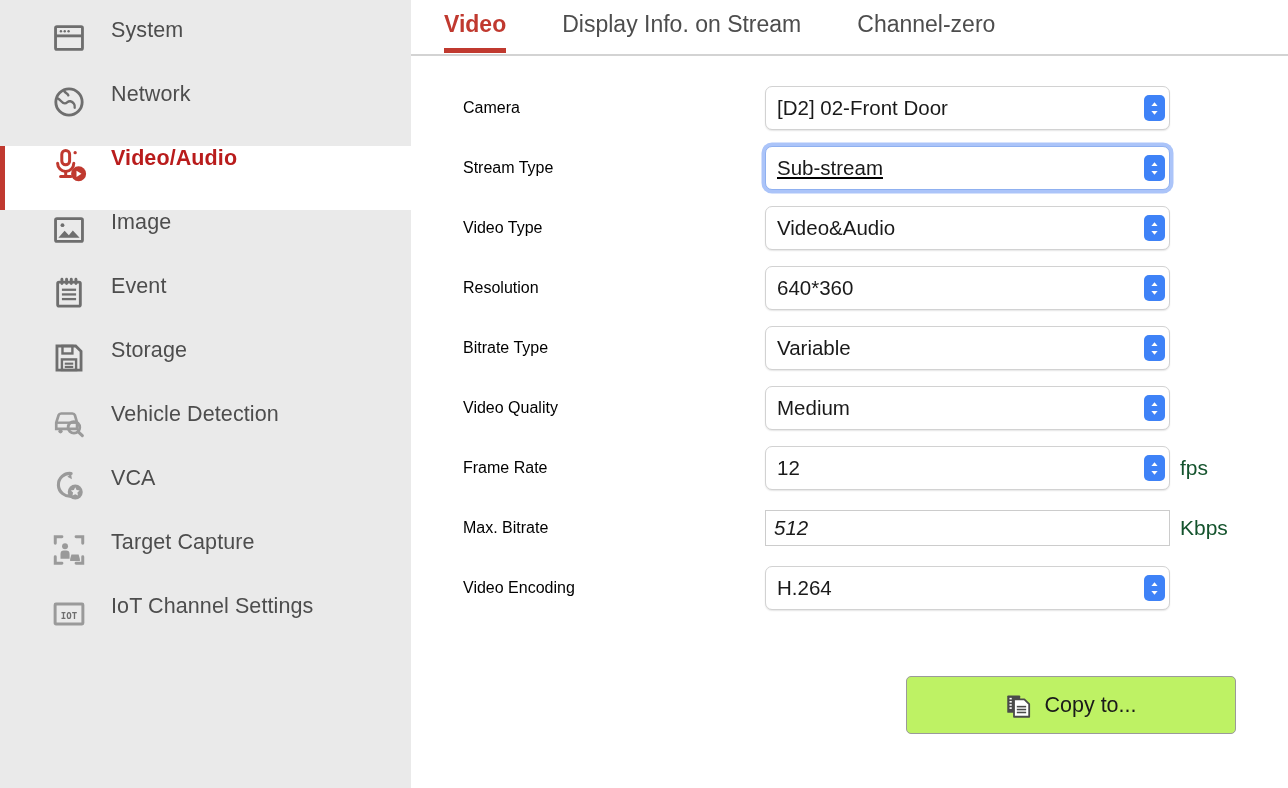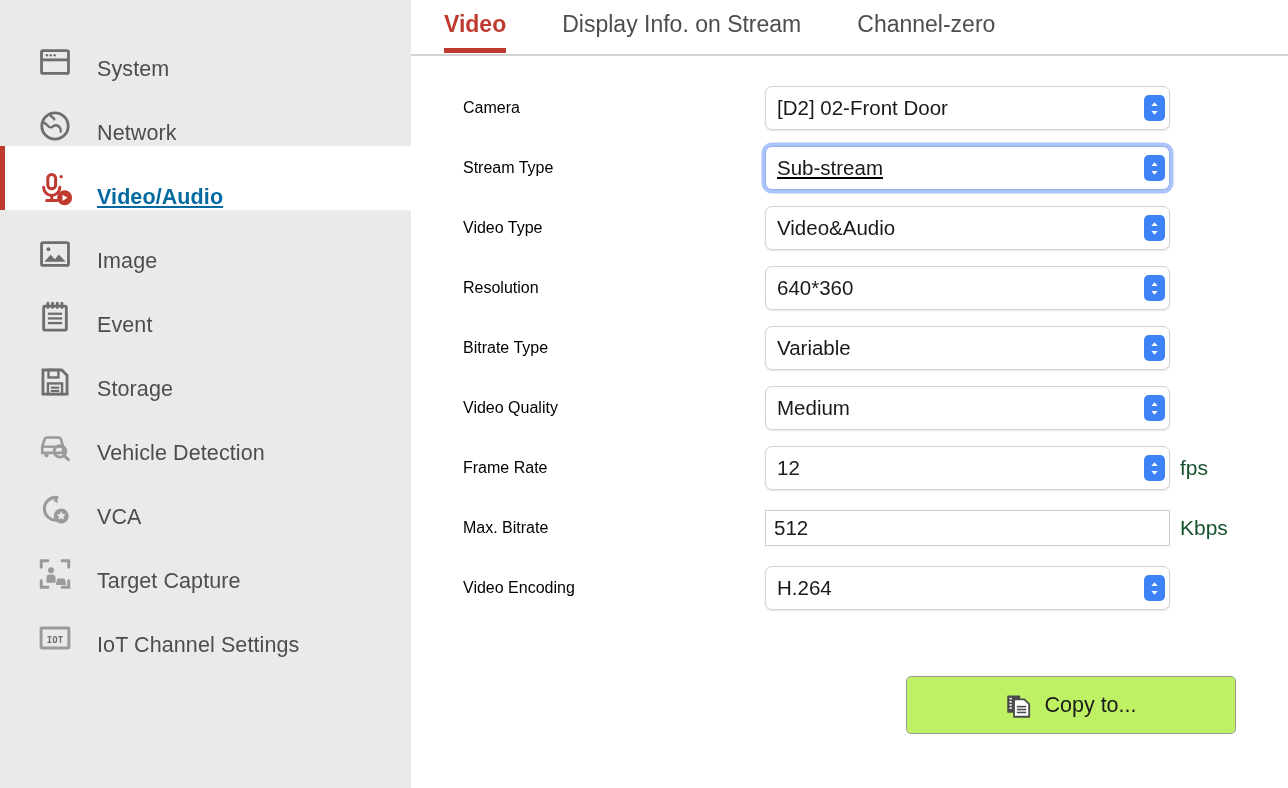--- a/index.html
+++ b/index.html
@@ -22,22 +22,22 @@
     width: 411px;
     height: 788px;
     background: #eaeaea;
     flex: 0 0 411px;
     padding-top: 18px;
   }
   .nav-item {
     position: relative;
     height: 64px;
     display: flex;
-    align-items: flex-end;
-    padding-left: 35px;
+    align-items: flex-start;
+    padding-left: 49px;
     cursor: pointer;
   }
   .nav-item .nav-icon {
     width: 40px; height: 40px;
     flex: 0 0 40px;
     display: flex;
     align-items: center;
     justify-content: center;
     margin-right: 22px;
   }
@@ -52,23 +52,22 @@
     background: #ffffff;
   }
   .nav-item.active::before {
     content: "";
     position: absolute;
     left: 0; top: 0; bottom: 0;
     width: 5px;
     background: #c0392f;
   }
   .nav-item.active .nav-label {
-    color: #0369a1;
+    color: #b91c1c;
     font-weight: bold;
-    text-decoration: underline;
   }
 
   
   .main {
     flex: 1 1 auto;
     position: relative;
     background: #ffffff;
     height: 788px;
   }
   .tabbar {
@@ -174,20 +173,21 @@
     width: 405px;
     height: 36px;
     background: #ffffff;
     border: 1px solid #cccccc;
     border-radius: 0;
     font-family: "Liberation Sans", sans-serif;
     font-size: 20.5px;
     color: #1a1a1a;
     padding: 0 8px;
     outline: none;
+    font-style: italic;
   }
   .unit {
     font-size: 21px;
     color: #14532d;
     margin-left: 10px;
     white-space: nowrap;
   }
 
   
   .btn-row {

